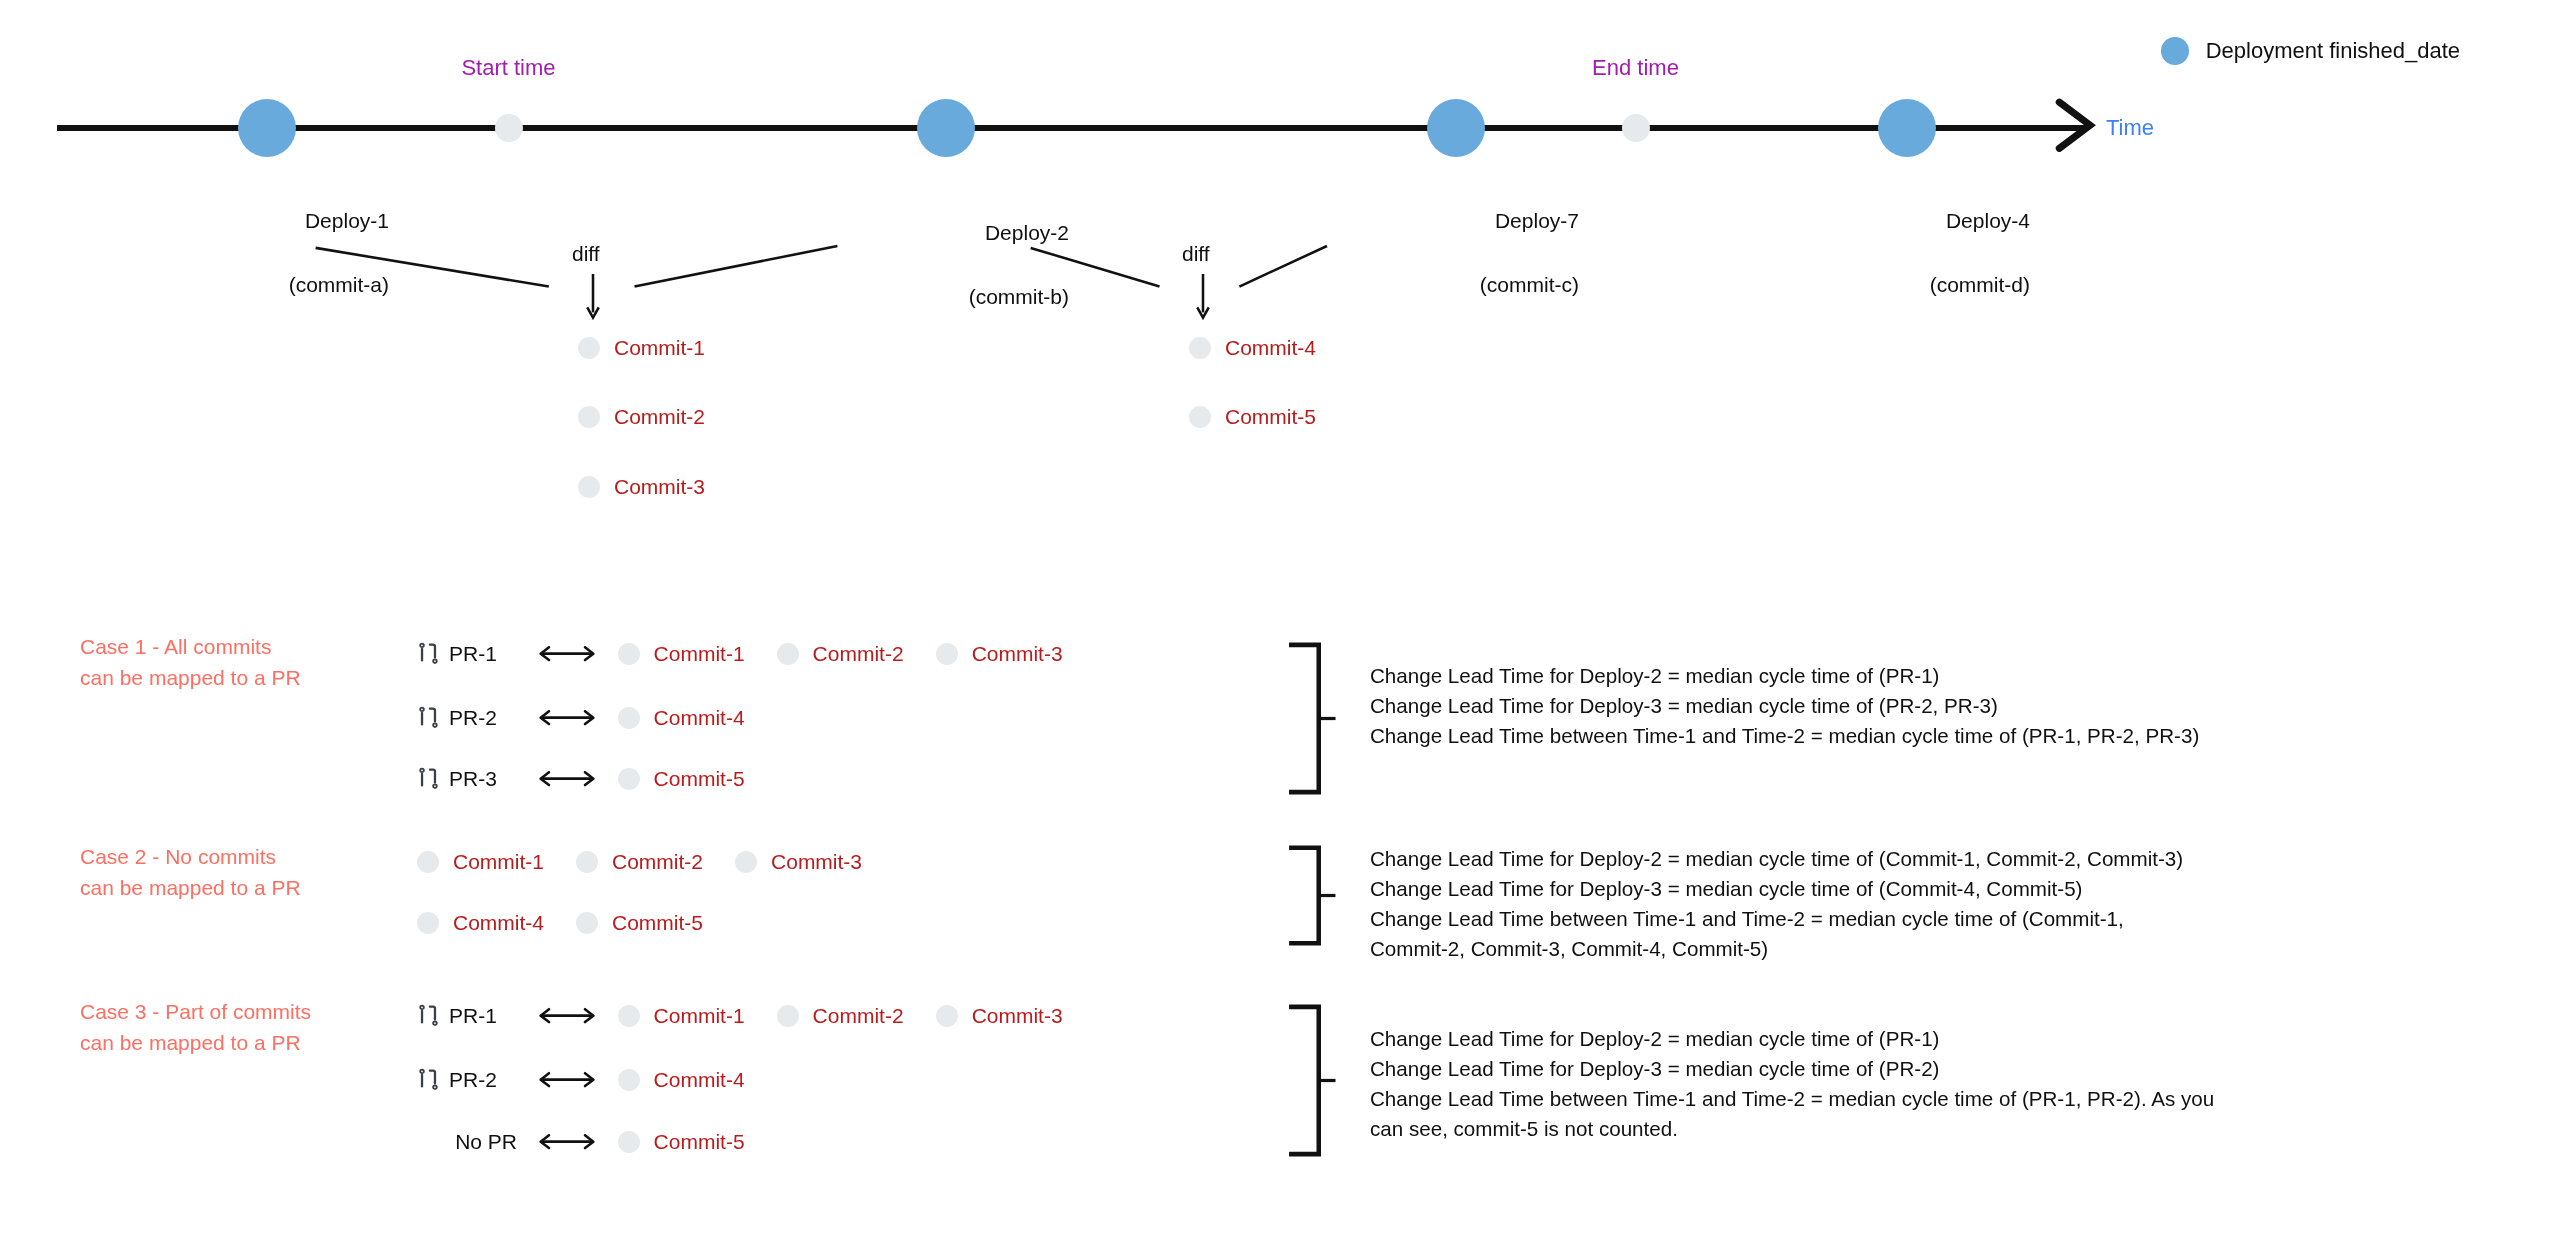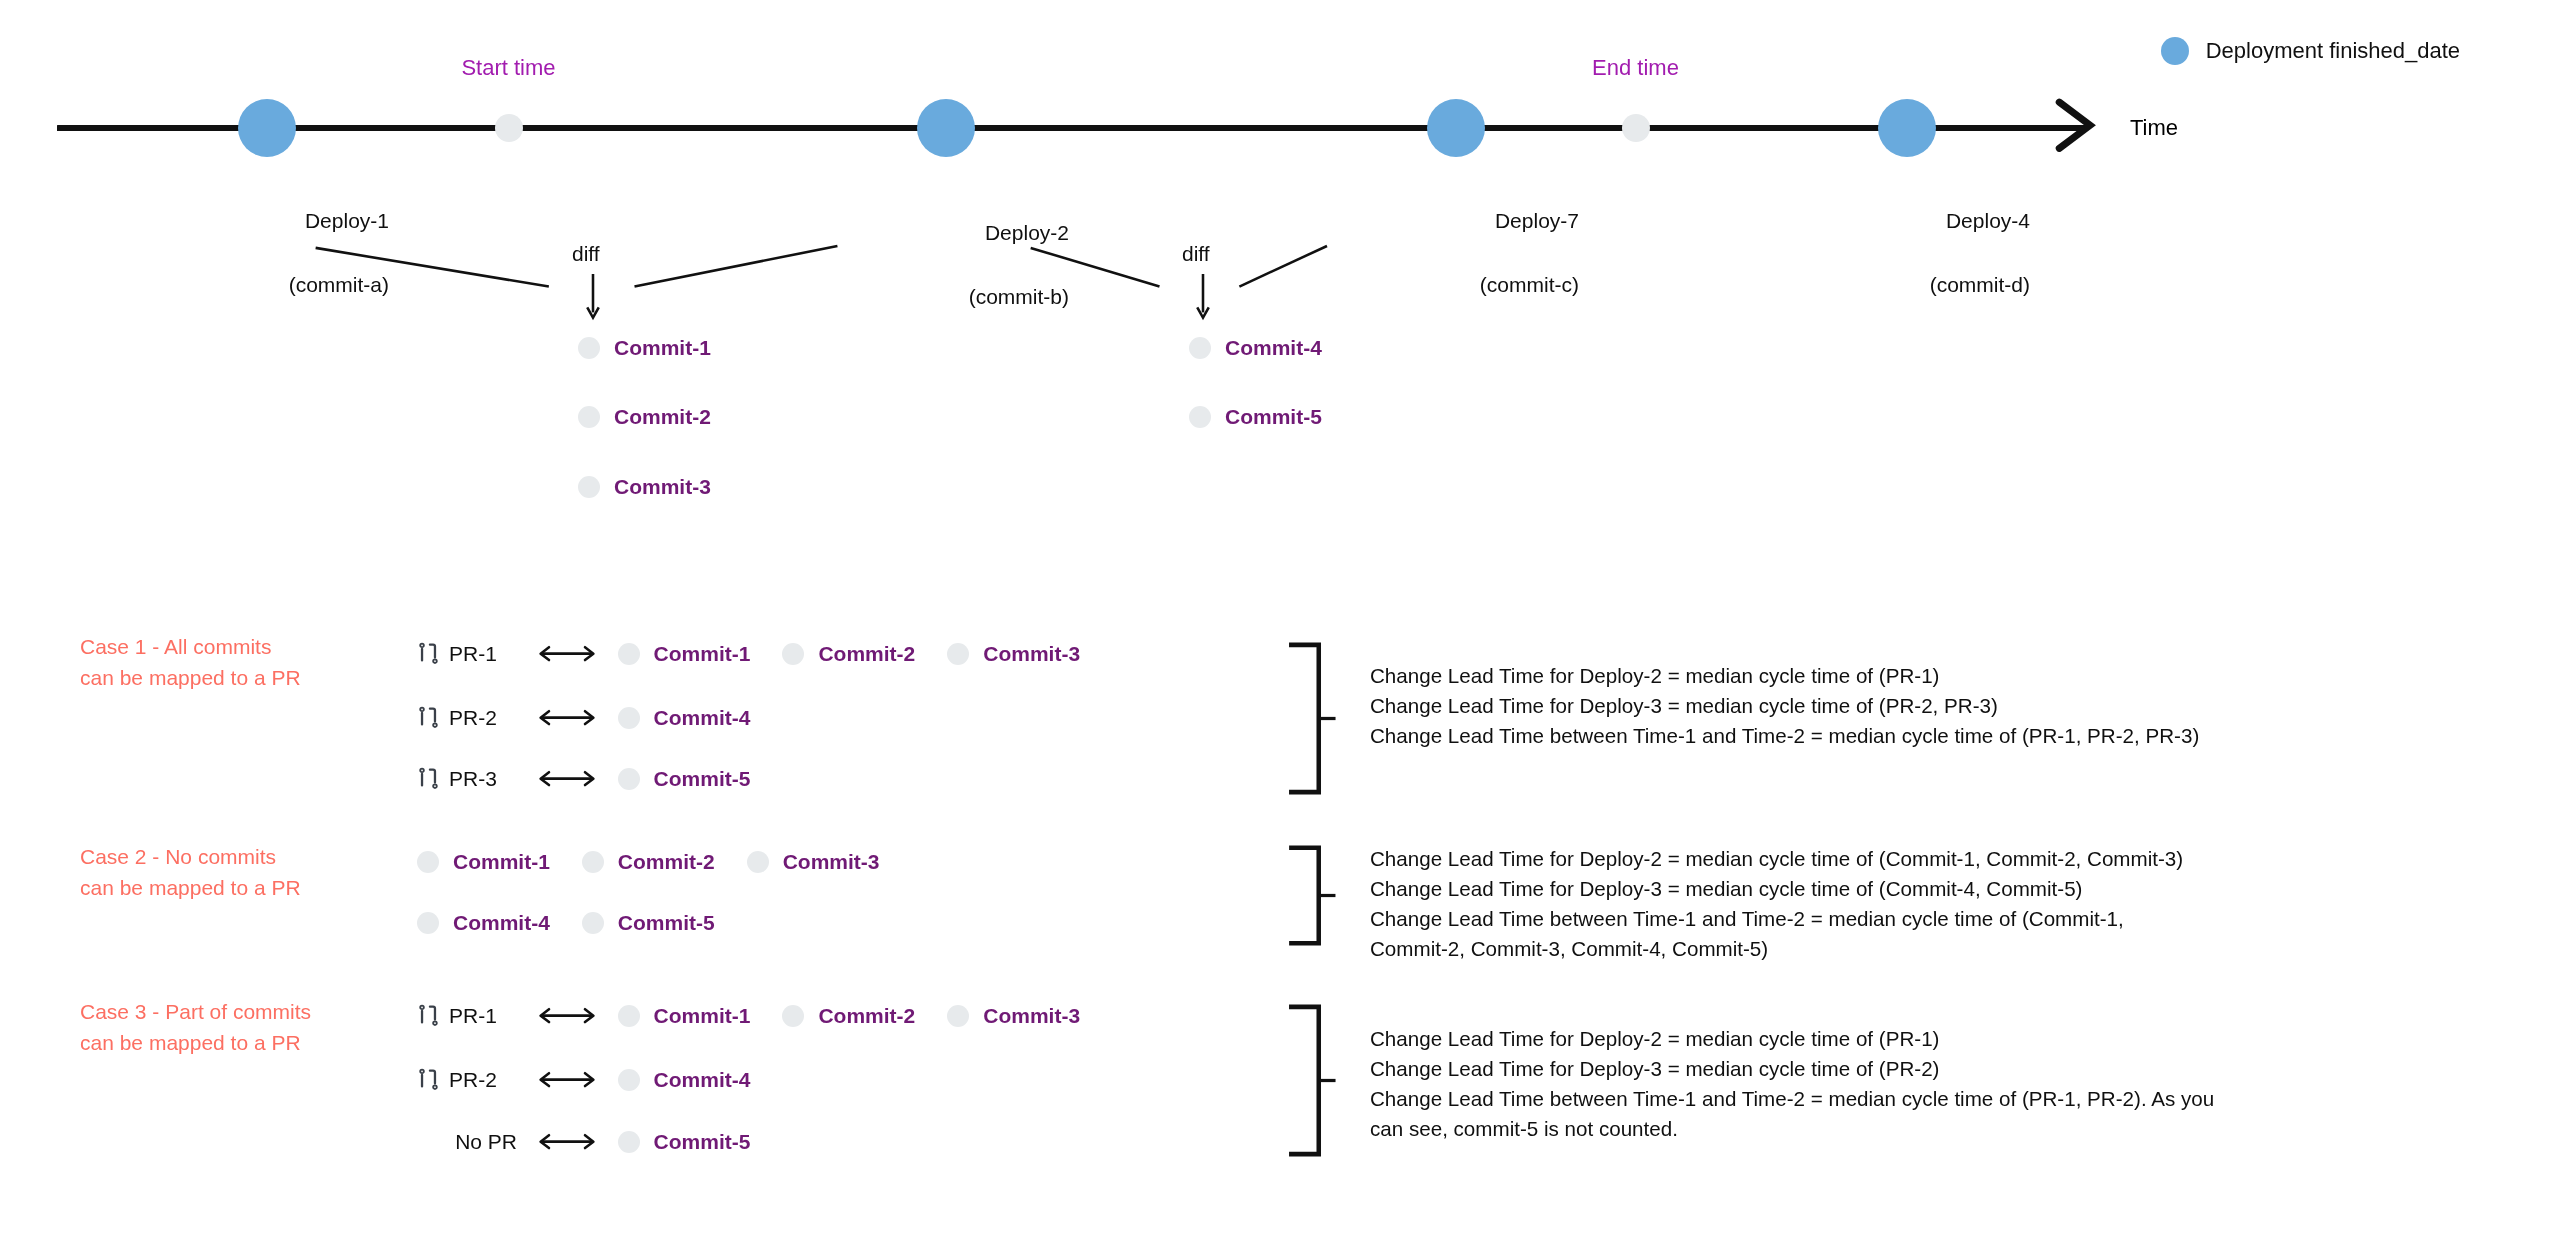--- a/index.html
+++ b/index.html
@@ -50,22 +50,21 @@
     position: absolute;
     font-size: 22px;
     line-height: 26px;
     text-align: center;
     color: #a21caf;
   }
   .time-label {
     position: absolute;
     font-size: 22px;
     line-height: 26px;
-    color: #000000;
-    margin-left: 24px;
+    color: #3b82f6;
   }
 
   
   .legend {
     position: absolute;
     display: flex;
     align-items: center;
     gap: 16.7px;
   }
   .legend-dot {
@@ -99,22 +98,21 @@
   }
   .chip-dot {
     width: 22px; height: 22px;
     border-radius: 50%;
     background: #e7eaec;
     flex: none;
   }
   .chip-label {
     font-size: 21px;
     line-height: 24.5px;
-    color: #701a75;
-    font-weight: bold;
+    color: #b91c1c;
   }
 
   
   .case-title {
     position: absolute;
     color: #fc6f62;
     font-size: 21px;
     line-height: 31px;
     white-space: pre-line;
   }

